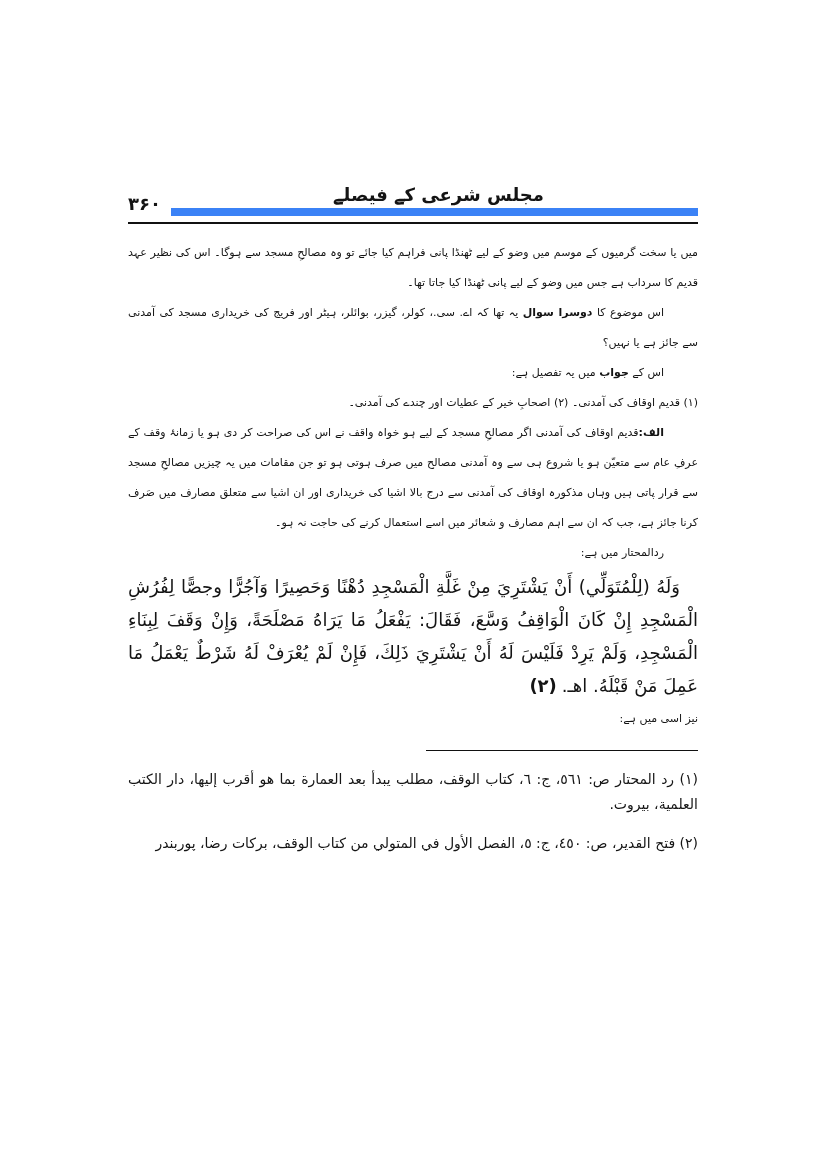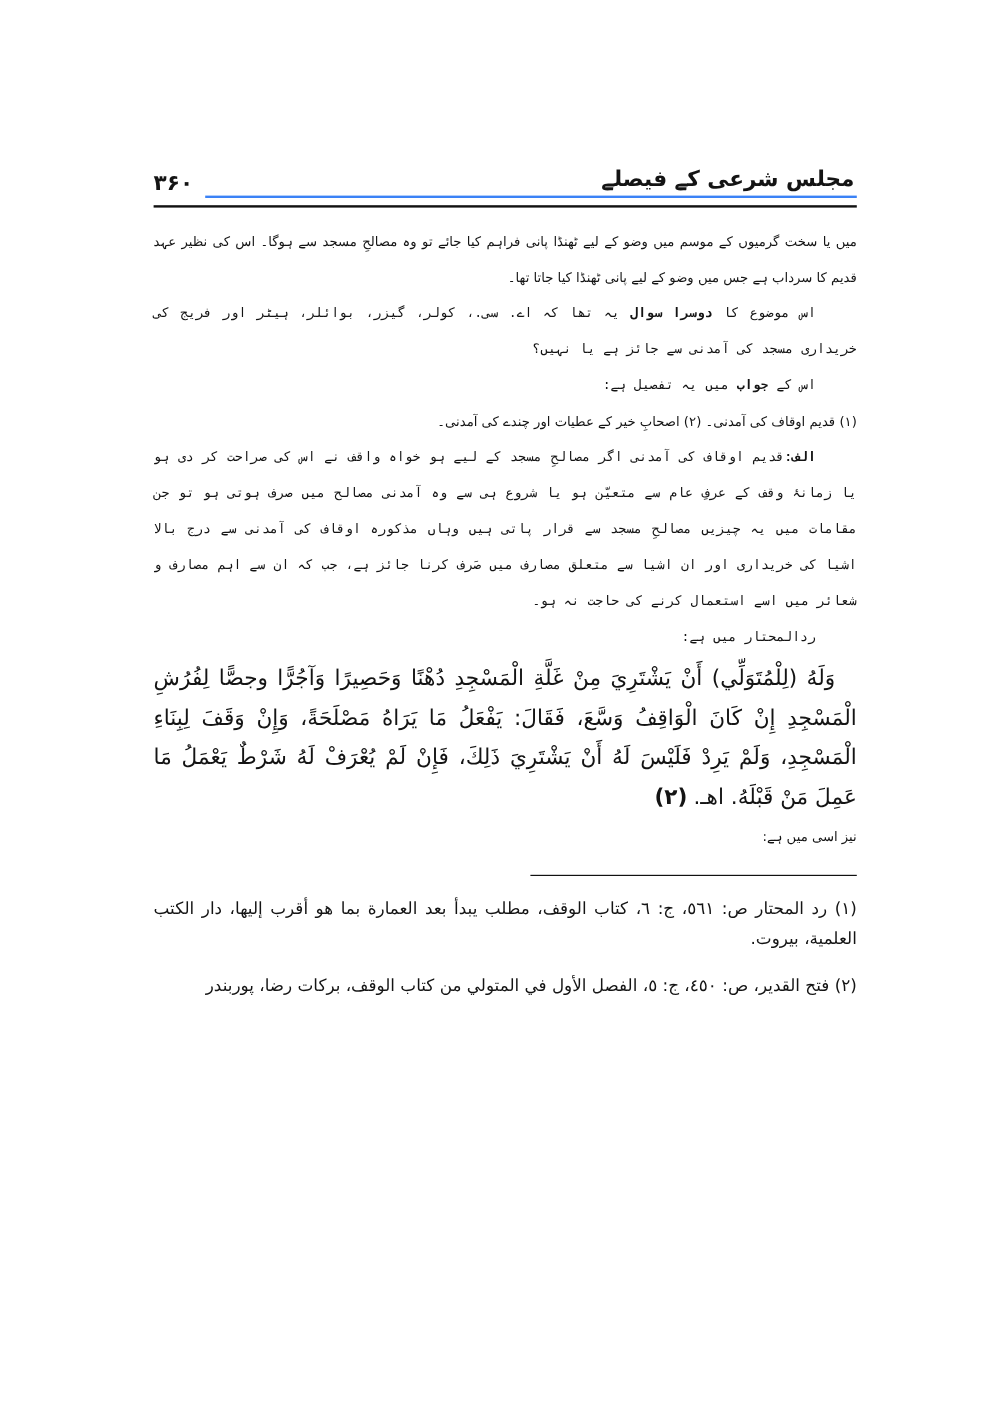--- a/index.html
+++ b/index.html
@@ -6,45 +6,45 @@
   .page{
     position:relative;
     width:826px;height:1169px;
     background:#ffffff;
     color:#141414;
     font-family:"DejaVu Sans",sans-serif;
     overflow:hidden;
   }
   .content{
     position:absolute;
-    top:140px;right:112px;left:128px;
+    top:140px;right:128px;left:128px;
     direction:rtl;
   }
   
   .hdr{display:flex;direction:ltr;align-items:flex-end;}
   .page-num{
     font-weight:700;font-size:18px;line-height:1;
     padding:0 2px 3px 0;letter-spacing:1px;white-space:nowrap;
   }
   .hdr-titlewrap{
-    flex:1;border-bottom:2px solid #3b82f6;
-    text-align:right;padding:0 2px 2px 10px;margin-left:8px;
+    flex:1;border-bottom:8px solid #3b82f6;
+    text-align:center;padding:0 2px 2px 10px;margin-left:8px;margin-top:45px;
   }
   .hdr-title{
     direction:rtl;font-weight:700;font-size:18px;line-height:1.15;white-space:nowrap;
   }
   .rule2{border-top:2.5px solid #111;margin-top:6px;}
   
   .bodytext{margin-top:14px;}
   .para{
     font-size:11px;line-height:30px;
     text-align:justify;text-align-last:right;
     margin:0;
   }
-  .indent{text-indent:34px;font-family:Liberation Mono, monospace;}
+  .indent{text-indent:34px;}
   .quote{
     font-size:18px;line-height:33px;
     text-align:justify;text-align-last:right;
     margin:2px 0;
     text-indent:18px;
   }
   .qmark{margin-right:5px;white-space:nowrap;}
   b{font-weight:700;}
   
   .fn-sep{

